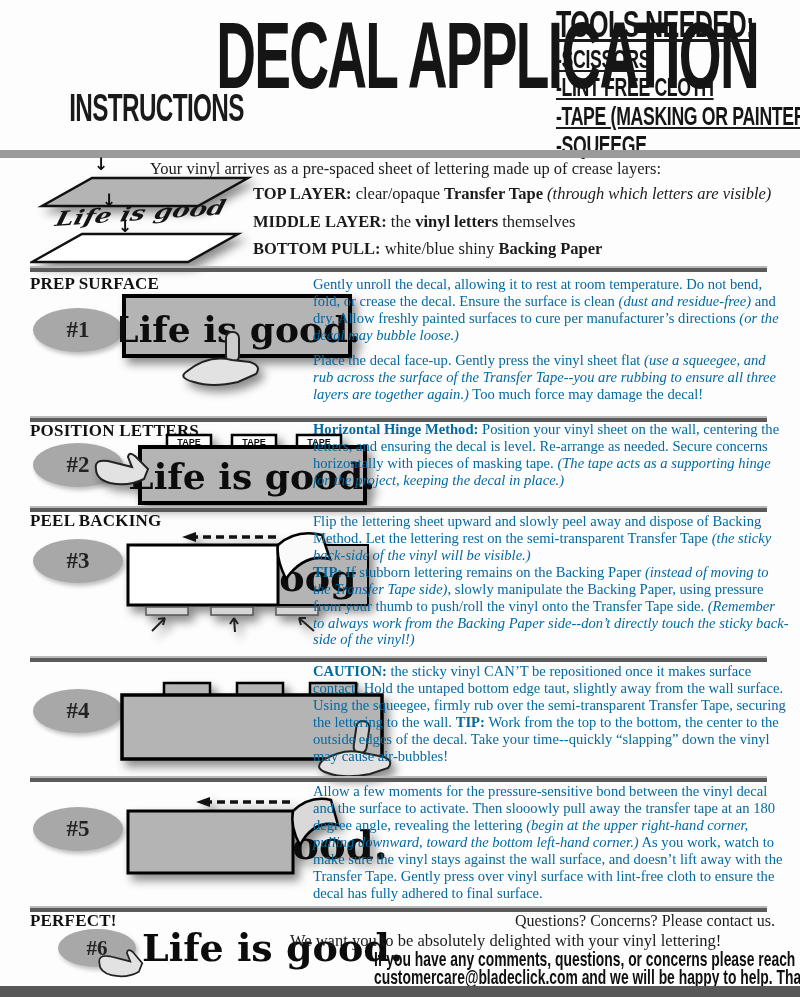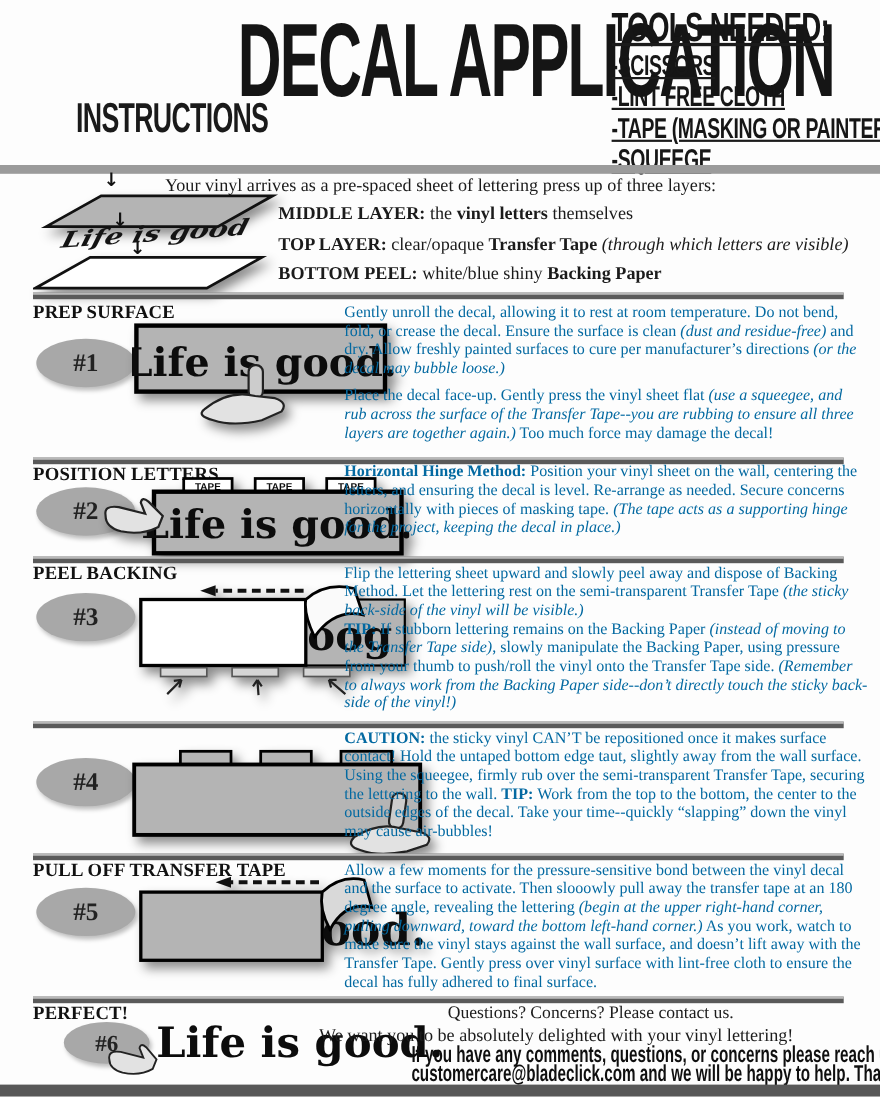--- a/index.html
+++ b/index.html
@@ -82,21 +82,21 @@
   .art text {
     font-family:"DejaVu Serif", serif; font-weight:700; fill:#0c0c0c;
   }
   .tape-text { font-family:"Liberation Sans", sans-serif !important; font-weight:700; fill:#111; }
 
   
   .perfect-art-text {
     position:absolute; left:142px; top:14px; white-space:nowrap;
     font-family:"DejaVu Serif", serif; font-weight:700; font-size:38px; color:#0c0c0c;
   }
-  .contact-line1 { position:absolute; left:299px; top:1px; width:476px; text-align:center; font-size:16px; }
+  .contact-line1 { position:absolute; left:299px; top:1px; width:476px; text-align:right; font-size:16px; }
   .contact-line2 { position:absolute; left:290px; top:20px; width:494px; text-align:left; font-size:16.5px; }
   .contact-bold { position:absolute; left:290px; top:39px; width:494px; text-align:center; }
   .contact-bold div {
     font-family:"Liberation Sans", sans-serif; font-weight:700;
     font-size:21px; line-height:18px; white-space:nowrap; color:#0f0f0f;
     transform:scaleX(0.66); transform-origin:center;
   }
 </style>
 </head>
 <body>
@@ -111,37 +111,37 @@
     <div class="tools-heading">TOOLS NEEDED:</div>
     <div class="tool-item">-SCISSORS</div>
     <div class="tool-item">-LINT FREE CLOTH</div>
     <div class="tool-item">-TAPE (MASKING OR PAINTERS)</div>
     <div class="tool-item">-SQUEEGE</div>
   </div>
 </div>
 
 <div class="abs rule-full" style="top:150px"></div>
 
-<div class="abs intro-lead">Your vinyl arrives as a pre-spaced sheet of lettering press up of three layers:</div>
+<div class="abs intro-lead">Your vinyl arrives as a pre-spaced sheet of lettering made up of crease layers:</div>
 
 <div class="abs diagram">
   <svg class="shadow" width="228" height="106" viewBox="0 0 228 106">
     <polygon points="12,46 62,18 218,18 168,46" fill="var(--box_gray,#b4b4b4)" stroke="#111" stroke-width="2.5"></polygon>
     <polygon points="2,102 52,74 208,74 158,102" fill="#ffffff" stroke="#111" stroke-width="2.5"></polygon>
   </svg>
   <span class="diag-arrow" style="left:64px; top:-4px">↓</span>
   <span class="diag-arrow" style="left:72px; top:32px">↓</span>
   <span class="diag-arrow" style="left:88px; top:58px">↓</span>
   <span class="diag-label">Life is good</span>
 </div>
 
 <div class="abs layer-list">
+  <div class="layer-line"><span class="b">TOP LAYER: </span><span>clear/opaque </span><span class="b">Transfer Tape </span><span class="i">(through which letters are visible)</span></div>
   <div class="layer-line"><span class="b">MIDDLE LAYER: </span><span>the </span><span class="b">vinyl letters</span><span> themselves</span></div>
-  <div class="layer-line"><span class="b">TOP LAYER: </span><span>clear/opaque </span><span class="b">Transfer Tape </span><span class="i">(through which letters are visible)</span></div>
-  <div class="layer-line"><span class="b">BOTTOM PEEL: </span><span>white/blue shiny </span><span class="b">Backing Paper</span></div>
+  <div class="layer-line"><span class="b">BOTTOM PULL: </span><span>white/blue shiny </span><span class="b">Backing Paper</span></div>
 </div>
 
 <div class="abs rule" style="top:266px"></div>
 
 <div class="abs row" style="top:274px; height:142px">
   <div class="step-title">PREP SURFACE</div>
   <div class="badge" style="left:33px; top:34px; width:90px; height:44px">#1</div>
   <svg class="art shadow" style="left:120px; top:16px" width="250" height="100" viewBox="0 0 250 100">
     <rect x="4" y="6" width="226" height="60" fill="var(--box_gray,#b4b4b4)" stroke="#000" stroke-width="4"></rect>
     <text x="117" y="52" font-size="36" text-anchor="middle">Life is good.</text>
@@ -227,21 +227,20 @@
     </g>
   </svg>
   <div class="coltext" style="top:2px">
     <div><span class="b">CAUTION: </span><span>the sticky vinyl CAN’T be repositioned once it makes surface contact! Hold the untaped bottom edge taut, slightly away from the wall surface. Using the squeegee, firmly rub over the semi-transparent Transfer Tape, securing the lettering to the wall. </span><span class="b">TIP: </span><span>Work from the top to the bottom, the center to the outside edges of the decal. Take your time--quickly “slapping” down the vinyl may cause air-bubbles!</span></div>
   </div>
 </div>
 
 <div class="abs rule" style="top:776px"></div>
 
 <div class="abs row" style="top:781px; height:125px">
-  <div class="step-title">PULL OFF TRANSFER TAPE</div>
   <div class="badge" style="left:33px; top:26px; width:90px; height:44px">#5</div>
   <svg class="art shadow" style="left:118px; top:12px" width="290" height="85" viewBox="0 0 290 85">
     <rect x="10" y="18" width="165" height="62" fill="var(--box_gray,#b4b4b4)" stroke="#000" stroke-width="3"></rect>
     <text x="222" y="66" font-size="40" text-anchor="middle">ood.</text>
     <path d="M175 18 Q192 2 213 7 L220 32 Q196 26 182 52 Q172 34 175 18 Z" fill="#d9d9d9" stroke="#000" stroke-width="2.5"></path>
     <g>
       <line x1="172" y1="9" x2="92" y2="9" stroke="#111" stroke-width="3.5" stroke-dasharray="8 5"></line>
       <polygon points="92,4 78,9 92,14" fill="#111"></polygon>
     </g>
   </svg>

